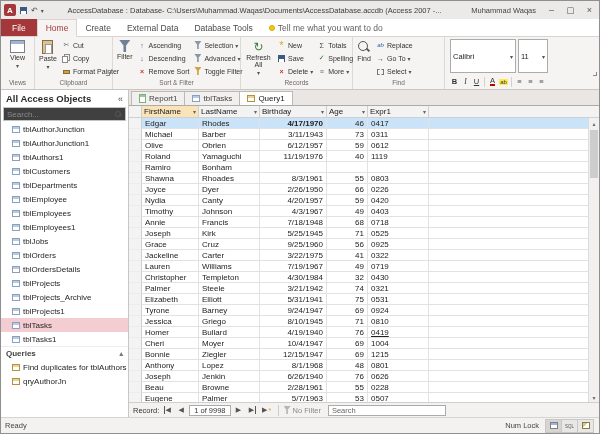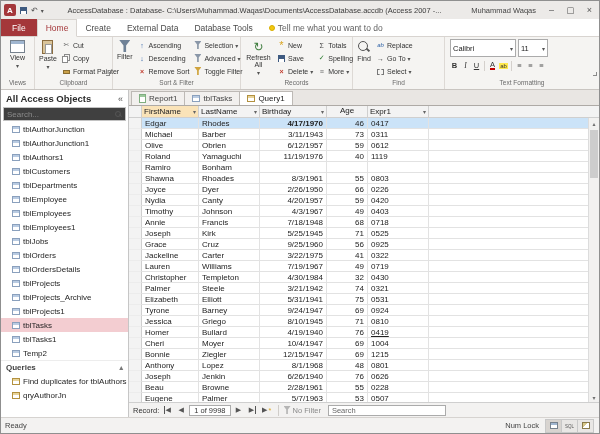--- a/index.html
+++ b/index.html
@@ -64,21 +64,21 @@
   .mag::before{content:"";position:absolute;left:1px;top:1px;width:8px;height:8px;border:1.5px solid #555;border-radius:50%;}
   .mag::after{content:"";position:absolute;left:9px;top:9px;width:4px;height:2px;background:#555;transform:rotate(45deg);}
   .mag.small{width:8px;height:8px;}
   .mag.small::before{width:4px;height:4px;border-width:1px;}
   .mag.small::after{left:5px;top:5px;width:3px;height:1px;}
   .ic-replace::before{content:"ab";font-size:6px;color:#2b5fa5;font-style:italic;}
   .ic-goto::before{content:"→";color:#444;}
   .ic-select{width:7px;height:6px;border:1px dashed #777;margin-top:2px;}
 
   .tf-row{display:flex;align-items:center;gap:2px;}
-  .combo{height:12px;background:#fff;border:1px solid #ababab;display:flex;align-items:center;justify-content:space-between;padding:8px 2px;font-size:7.5px;color:#222;}
+  .combo{height:12px;background:#fff;border:1px solid #ababab;display:flex;align-items:center;justify-content:space-between;padding:16px 2px;font-size:7.5px;color:#222;}
   .fmt-btn{min-width:9px;height:11px;display:inline-flex;align-items:center;justify-content:center;font-size:7.5px;color:#333;}
   .fmt-btn.b{font-weight:bold;}
   .fmt-btn.i{font-style:italic;font-family:"Liberation Serif",serif;}
   .fmt-btn.u{text-decoration:underline;}
   .ic-fontcolor::before{content:"A";font-size:7.5px;color:#333;border-bottom:2px solid #c00000;line-height:7px;}
   .ic-highlight::before{content:"ab";font-size:6px;background:#ffe94d;color:#333;padding:0 1px;}
   .ic-align::before{content:"≡";color:#555;}
   .vsep{width:1px;height:10px;background:#d4d0cc;margin:0 1px;}
 
   
@@ -430,24 +430,20 @@
         <span>tblProjects1</span>
       </div>
       <div class="nav-item selected">
         <span class="icon-table"></span>
         <span>tblTasks</span>
       </div>
       <div class="nav-item">
         <span class="icon-table"></span>
         <span>tblTasks1</span>
       </div>
-      <div class="nav-item">
-        <span class="icon-table"></span>
-        <span>Temp2</span>
-      </div>
       <div class="nav-group-header">
         <span>Queries</span>
         <span class="chev">▴</span>
       </div>
       <div class="nav-item">
         <span class="icon-query"></span>
         <span>Find duplicates for tblAuthors</span>
       </div>
       <div class="nav-item">
         <span class="icon-query"></span>
@@ -479,21 +475,21 @@
           <span class="hdr-arrow"></span>
         </div>
         <div class="hdr-cell" style="width: 61px;">
           <span>LastName</span>
           <span class="hdr-arrow"></span>
         </div>
         <div class="hdr-cell" style="width: 67px;">
           <span>Birthday</span>
           <span class="hdr-arrow"></span>
         </div>
-        <div class="hdr-cell" style="width: 41px; flex-direction: column;">
+        <div class="hdr-cell" style="width: 41px;">
           <span>Age</span>
           <span class="hdr-arrow"></span>
         </div>
         <div class="hdr-cell" style="width: 61px;">
           <span>Expr1</span>
           <span class="hdr-arrow"></span>
         </div>
         <div class="hdr-cell filler"></div>
       </div>
     <div class="sheet-rows" id="sheet-rows">

